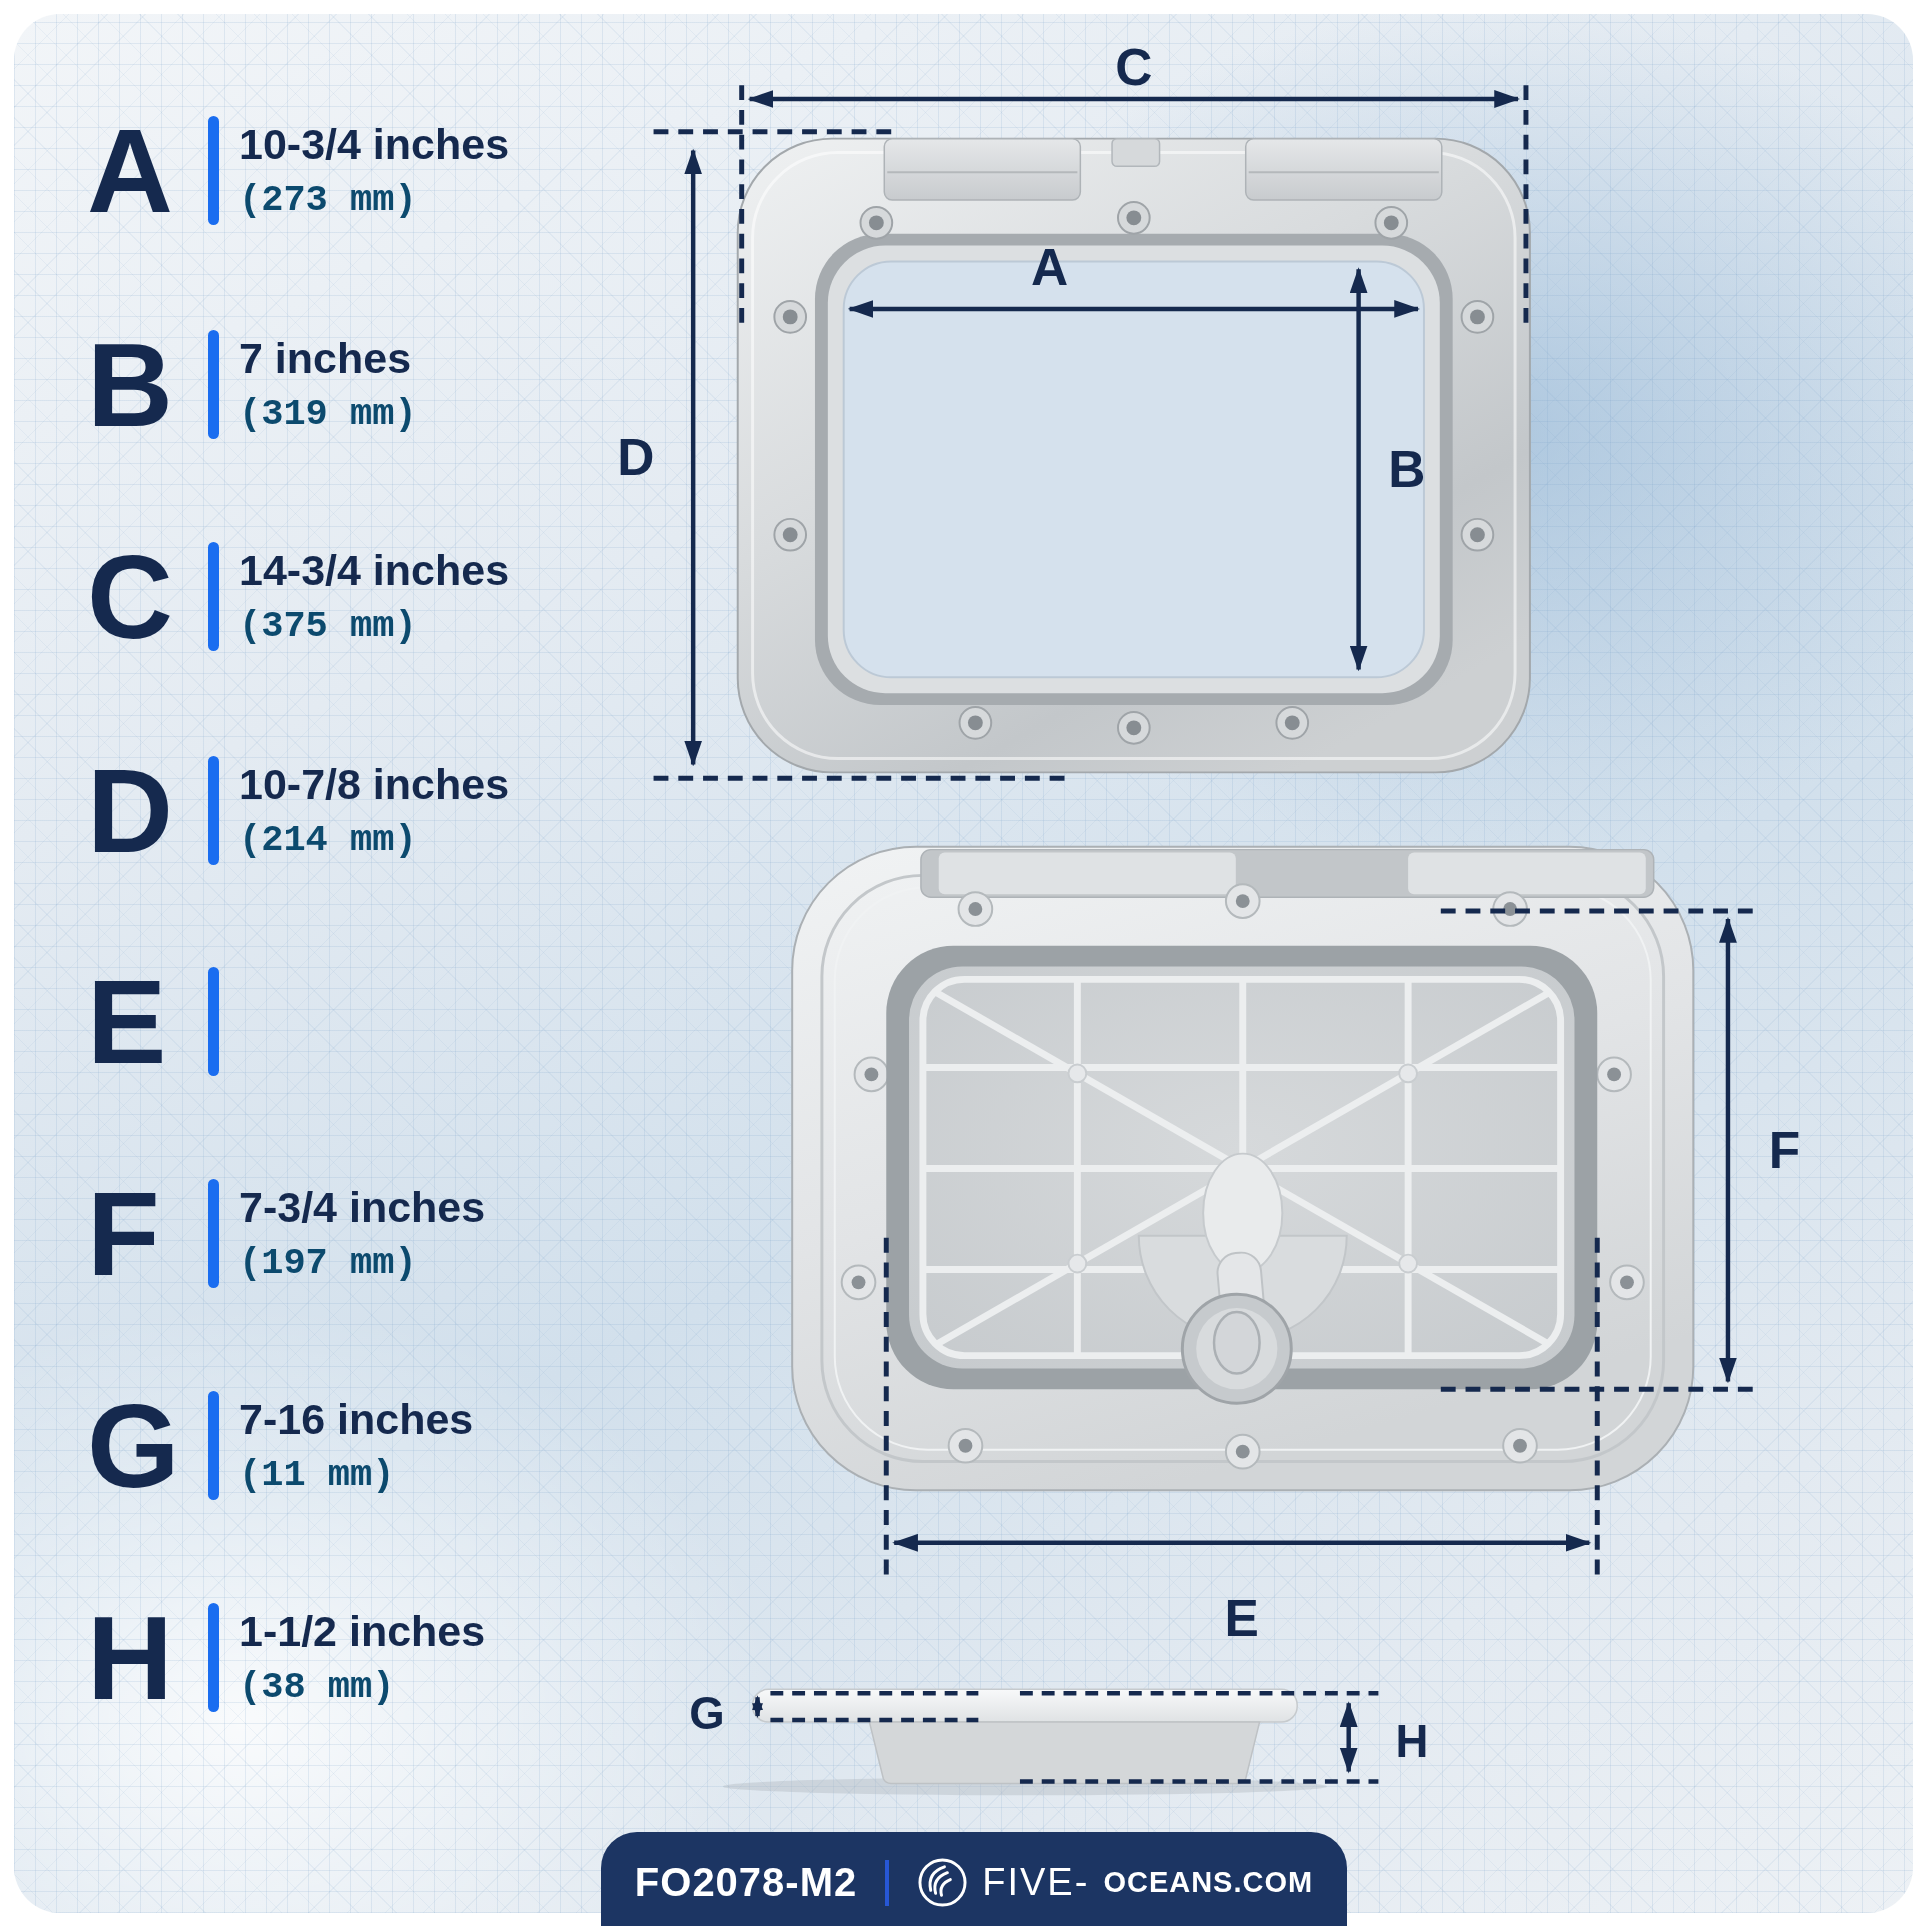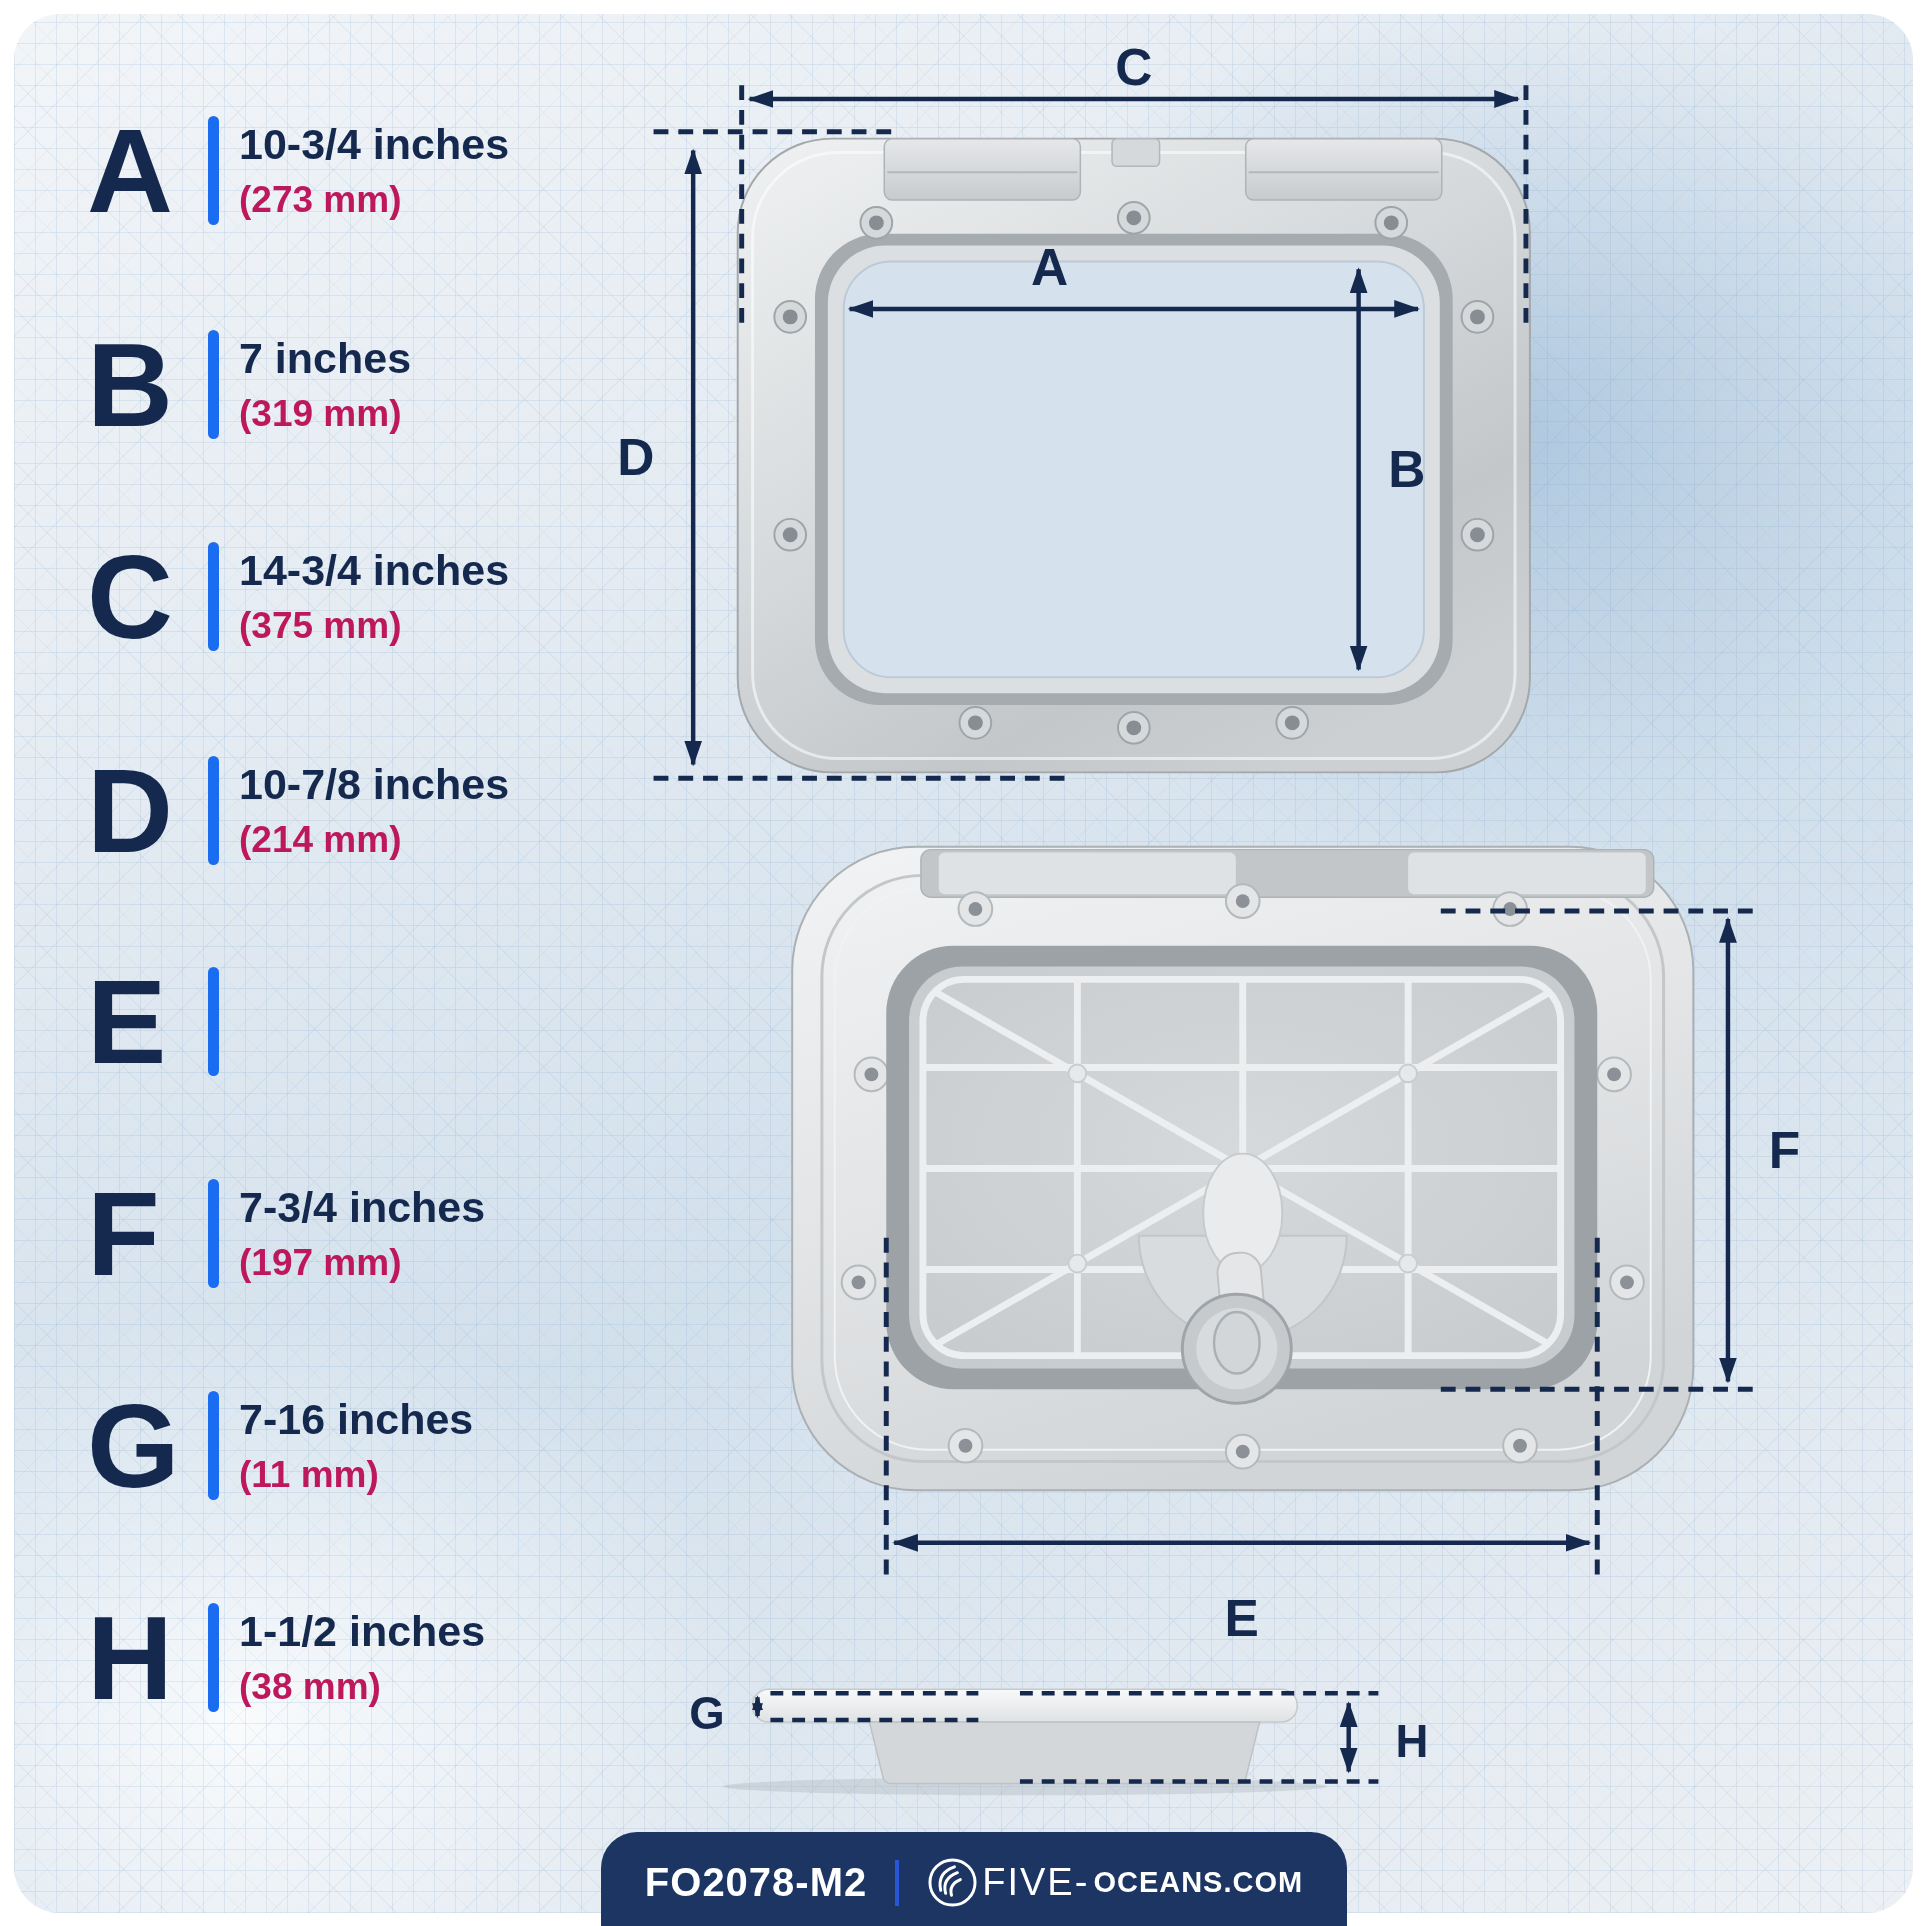--- a/index.html
+++ b/index.html
@@ -27,37 +27,37 @@
     position:absolute;left:87px;height:149px;display:flex;align-items:center;
   }
   .dim-letter{
     width:115px;font-size:119px;font-weight:700;color:#15294E;line-height:1;letter-spacing:-2px;
   }
   .dim-bar{
     width:11px;height:109px;border-radius:6px;background:#1A6DF0;margin:0 20px 0 6px;flex:none;
   }
   .dim-text{display:flex;flex-direction:column;gap:14px;}
   .dim-value{font-size:43px;font-weight:700;color:#15294E;line-height:1.05;white-space:nowrap;}
-  .dim-mm{font-size:37px;font-weight:700;color:#be185d;line-height:1.05;white-space:nowrap;}
+  .dim-mm{font-size:37px;font-weight:700;color:#0c4a6e;line-height:1.05;white-space:nowrap;font-family:Liberation Mono, monospace;}
   .r0{top:96px}.r1{top:310px}.r2{top:522px}.r3{top:736px}
   .r4{top:947px}.r5{top:1159px}.r6{top:1371px}.r7{top:1583px}
   .diagram{position:absolute;left:0;top:0;}
   .lbl{font-family:"Liberation Sans",sans-serif;font-weight:700;font-size:52px;fill:#15294E;}
   .lbl-sm{font-family:"Liberation Sans",sans-serif;font-weight:700;font-size:46px;fill:#15294E;}
   .dimline{stroke:#15294E;stroke-width:4.5px;fill:none;}
   .dash{stroke:#15294E;stroke-width:5px;stroke-dasharray:15 10;fill:none;}
   .dash-thin{stroke:#15294E;stroke-width:4.5px;stroke-dasharray:13 9;fill:none;}
   .footer{
     position:absolute;left:601px;top:1832px;width:746px;height:101px;
     background:#1C3563;border-radius:36px 36px 0 0;
     display:flex;align-items:center;justify-content:center;gap:28px;
   }
   .footer .model{color:#ffffff;font-size:40px;font-weight:700;letter-spacing:1px;}
   .footer .divider{width:4px;height:46px;background:#2757D6;}
-  .brand{display:flex;align-items:center;gap:4px;}
+  .brand{display:flex;align-items:center;gap:14px;}
   .brand .light{color:#ffffff;font-size:38px;font-weight:400;letter-spacing:2px;}
   .brand .bold{color:#ffffff;font-size:29px;font-weight:700;letter-spacing:1px;}
 </style>
 </head>
 <body>
 
 <div class="canvas">
   <div class="card"></div>
 
   <div class="dim-row r0">

